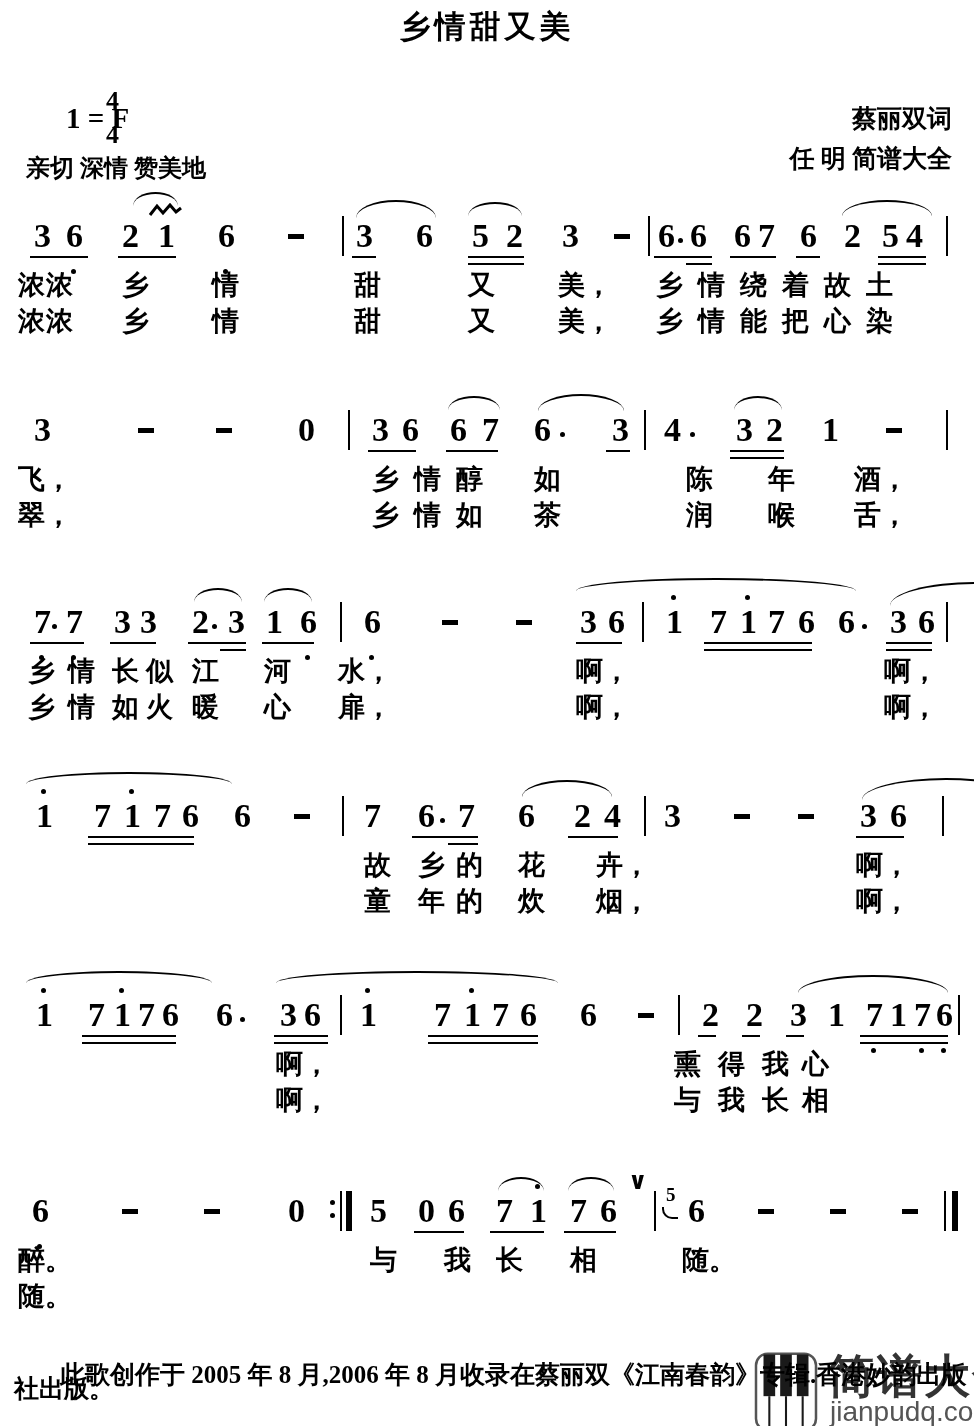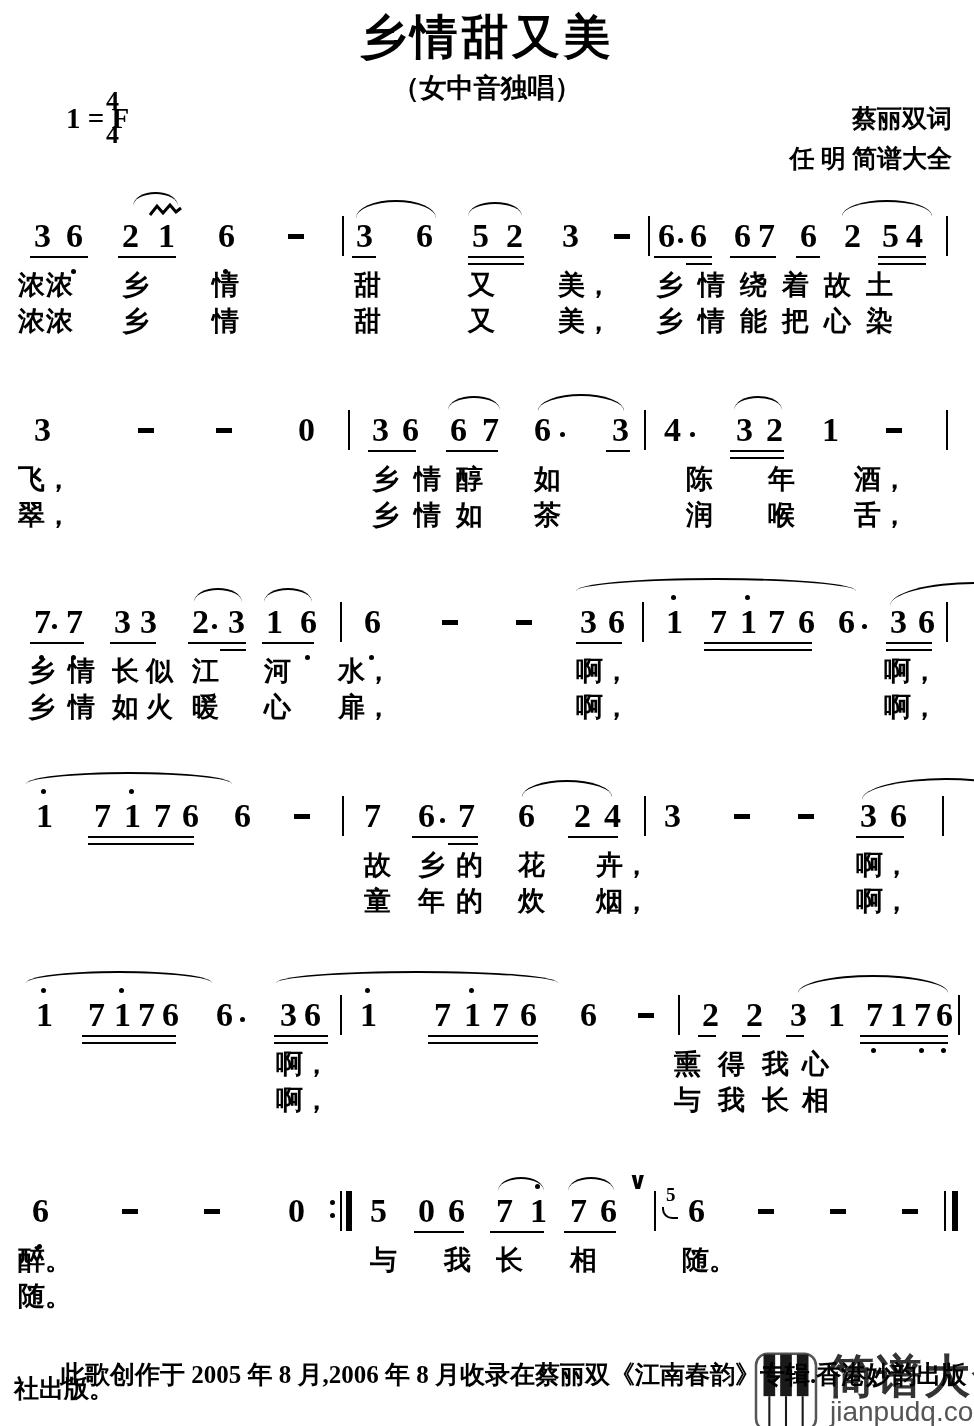--- a/index.html
+++ b/index.html
@@ -1,19 +1,19 @@
 <!DOCTYPE html>
 <html><head>
 <meta charset="utf-8">
 <style>
   html,body{margin:0;padding:0;background:#fff;}
   .page{position:relative;width:974px;height:1426px;background:#ffffff;overflow:hidden;
         font-family:"Liberation Serif","DejaVu Serif",serif;color:#000;}
   
-  .title{position:absolute;left:50%;transform:translateX(-50%);top:6px;font-size:47px;font-weight:bold;letter-spacing:4px;white-space:nowrap;}
+  .title{position:absolute;left:50%;transform:translateX(-50%);top:6px;font-size:31px;font-weight:bold;letter-spacing:4px;white-space:nowrap;}
   .subtitle{position:absolute;left:50%;transform:translateX(-50%);top:70px;font-size:27px;font-weight:bold;white-space:nowrap;}
   .keysig{position:absolute;left:28px;top:102px;font-size:29px;font-weight:bold;margin-left:38px;}
   .ts{position:absolute;left:106px;font-size:26px;font-weight:bold;line-height:26px;}
   .ts-top{top:88px;} .ts-bot{top:122px;}
   .expr{position:absolute;left:26px;top:152px;font-size:24px;font-weight:bold;white-space:nowrap;}
   .credits{position:absolute;right:22px;text-align:right;font-size:25px;font-weight:bold;white-space:nowrap;}
   .credit1{top:102px;margin-left:15px;} .credit2{top:142px;}
   
   .score{position:absolute;left:0;top:0;width:974px;height:1426px;}
   .sys{position:absolute;left:0;width:974px;height:162px;}
@@ -37,25 +37,25 @@
             font-family:"Liberation Sans","DejaVu Sans",sans-serif;}
   .wm-domain{position:absolute;left:82px;top:50px;font-size:28px;white-space:nowrap;
              font-family:"Liberation Sans","DejaVu Sans",sans-serif;}
 </style>
 </head>
 <body>
 
 <div class="page">
 
   <div class="title">乡情甜又美</div>
-  <div class="subtitle">（女中音独唱）</div>
 
   <div class="keysig">1 = F</div>
   <div class="ts ts-top">4</div>
   <div class="ts ts-bot">4</div>
+  <div class="expr">亲切 深情 赞美地</div>
 
   <div class="credits credit1">蔡丽双词</div>
   <div class="credits credit2">任  明  简谱大全</div>
 
   <div class="score">
       <div class="sys" style="top: 192px;">
         <div class="tk" style="left: 34px;">3</div>
         <div class="tk" style="left: 66px;">6</div>
         <div class="odot" style="left: 71px; top: 77px;"></div>
         <div class="tk" style="left: 122px;">2</div>

